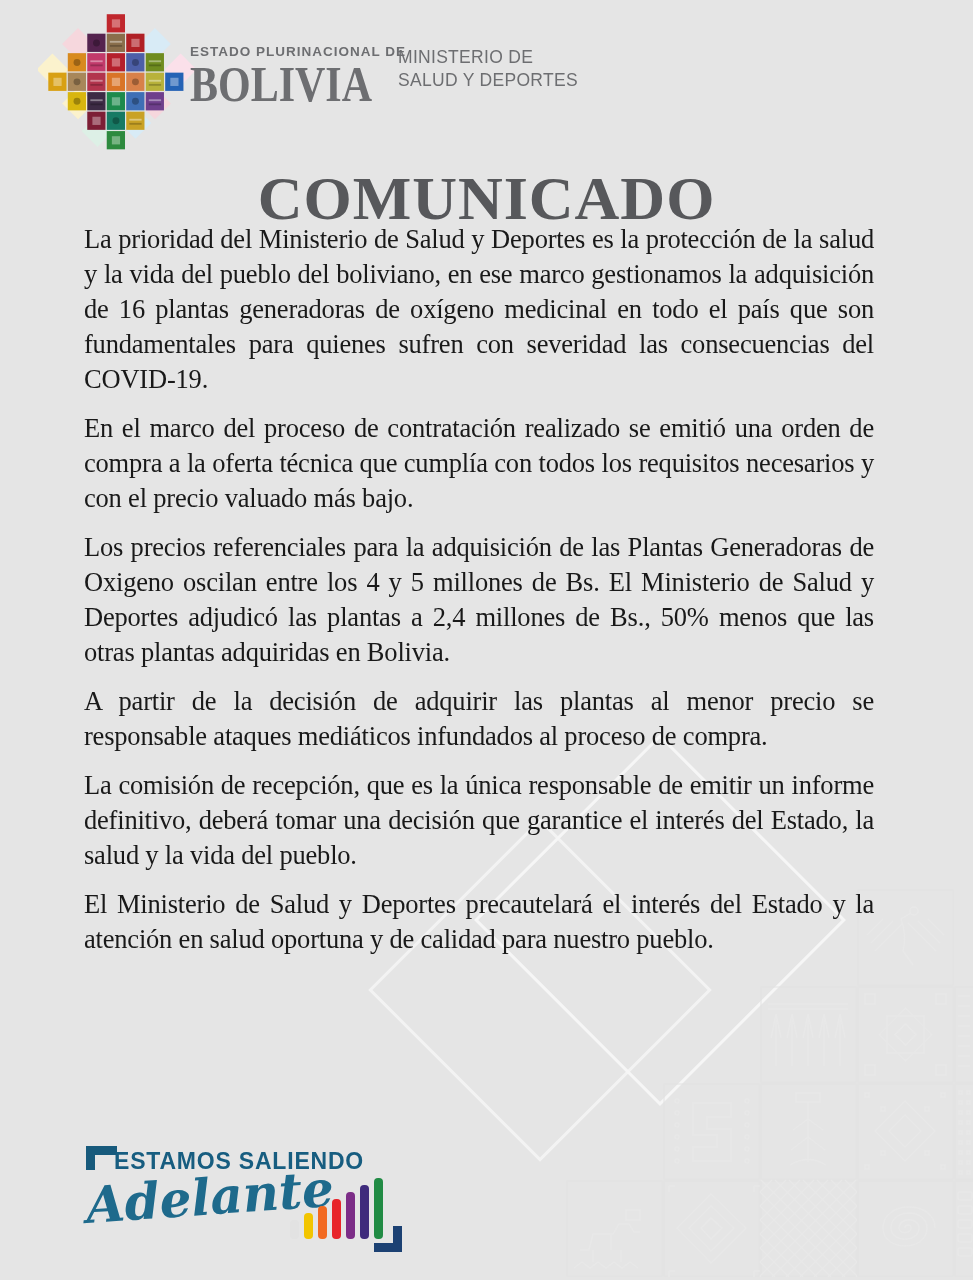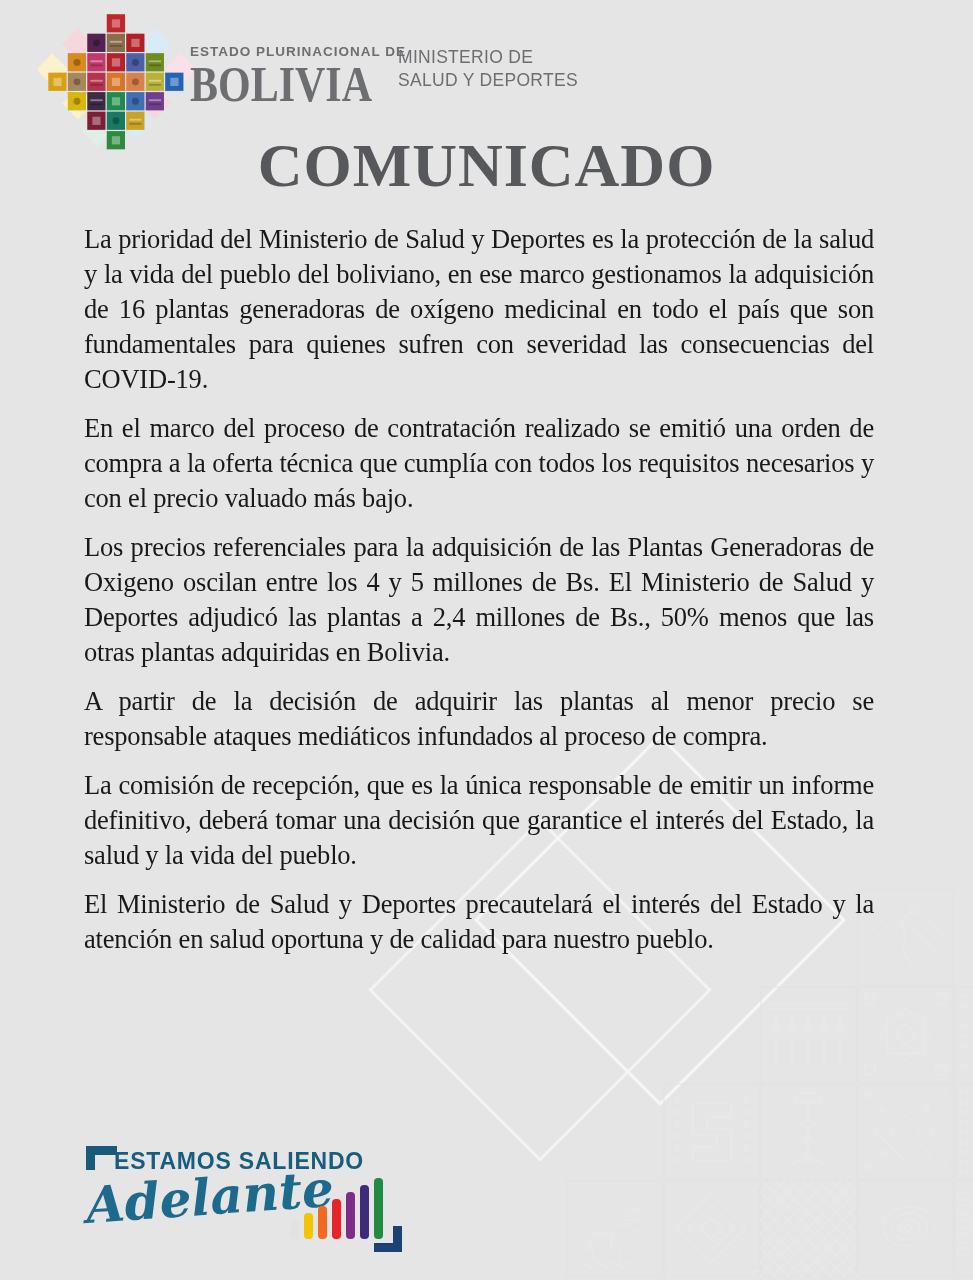--- a/index.html
+++ b/index.html
@@ -285,21 +285,21 @@
       <div class="wordmark">
         <div class="estado">ESTADO PLURINACIONAL DE</div>
         <div class="bolivia">BOLIVIA</div>
       </div>
       <div class="ministry">
         <div>MINISTERIO DE</div>
         <div>SALUD Y DEPORTES</div>
       </div>
     </header>
 
-    <h1 class="title" style="color: rgb(87, 88, 91);">COMUNICADO</h1>
+    <h1 class="title" style="color: rgb(87, 88, 91); margin-top: 33px;">COMUNICADO</h1>
 
     <main class="bodytext">
       <p>La prioridad del Ministerio de Salud y Deportes es la protección de la salud y la vida del pueblo del boliviano, en ese marco gestionamos la adquisición de 16 plantas generadoras de oxígeno medicinal en todo el país que son fundamentales para quienes sufren con severidad las consecuencias del COVID-19.</p>
       <p>En el marco del proceso de contratación realizado se emitió una orden de compra a la oferta técnica que cumplía con todos los requisitos necesarios y con el precio valuado más bajo.</p>
       <p>Los precios referenciales para la adquisición de las Plantas Generadoras de Oxigeno oscilan entre los 4 y 5 millones de Bs. El Ministerio de Salud y Deportes adjudicó las plantas a 2,4 millones de Bs., 50% menos que las otras plantas adquiridas en Bolivia.</p>
       <p>A partir de la decisión de adquirir las plantas al menor precio se responsable ataques mediáticos infundados al proceso de compra.</p>
       <p>La comisión de recepción, que es la única responsable de emitir un informe definitivo, deberá tomar una decisión que garantice el interés del Estado,  la salud y la vida del pueblo.</p>
       <p>El Ministerio de Salud y Deportes precautelará el interés del Estado y la atención en salud oportuna y de calidad para nuestro pueblo.</p>
     </main>
 

